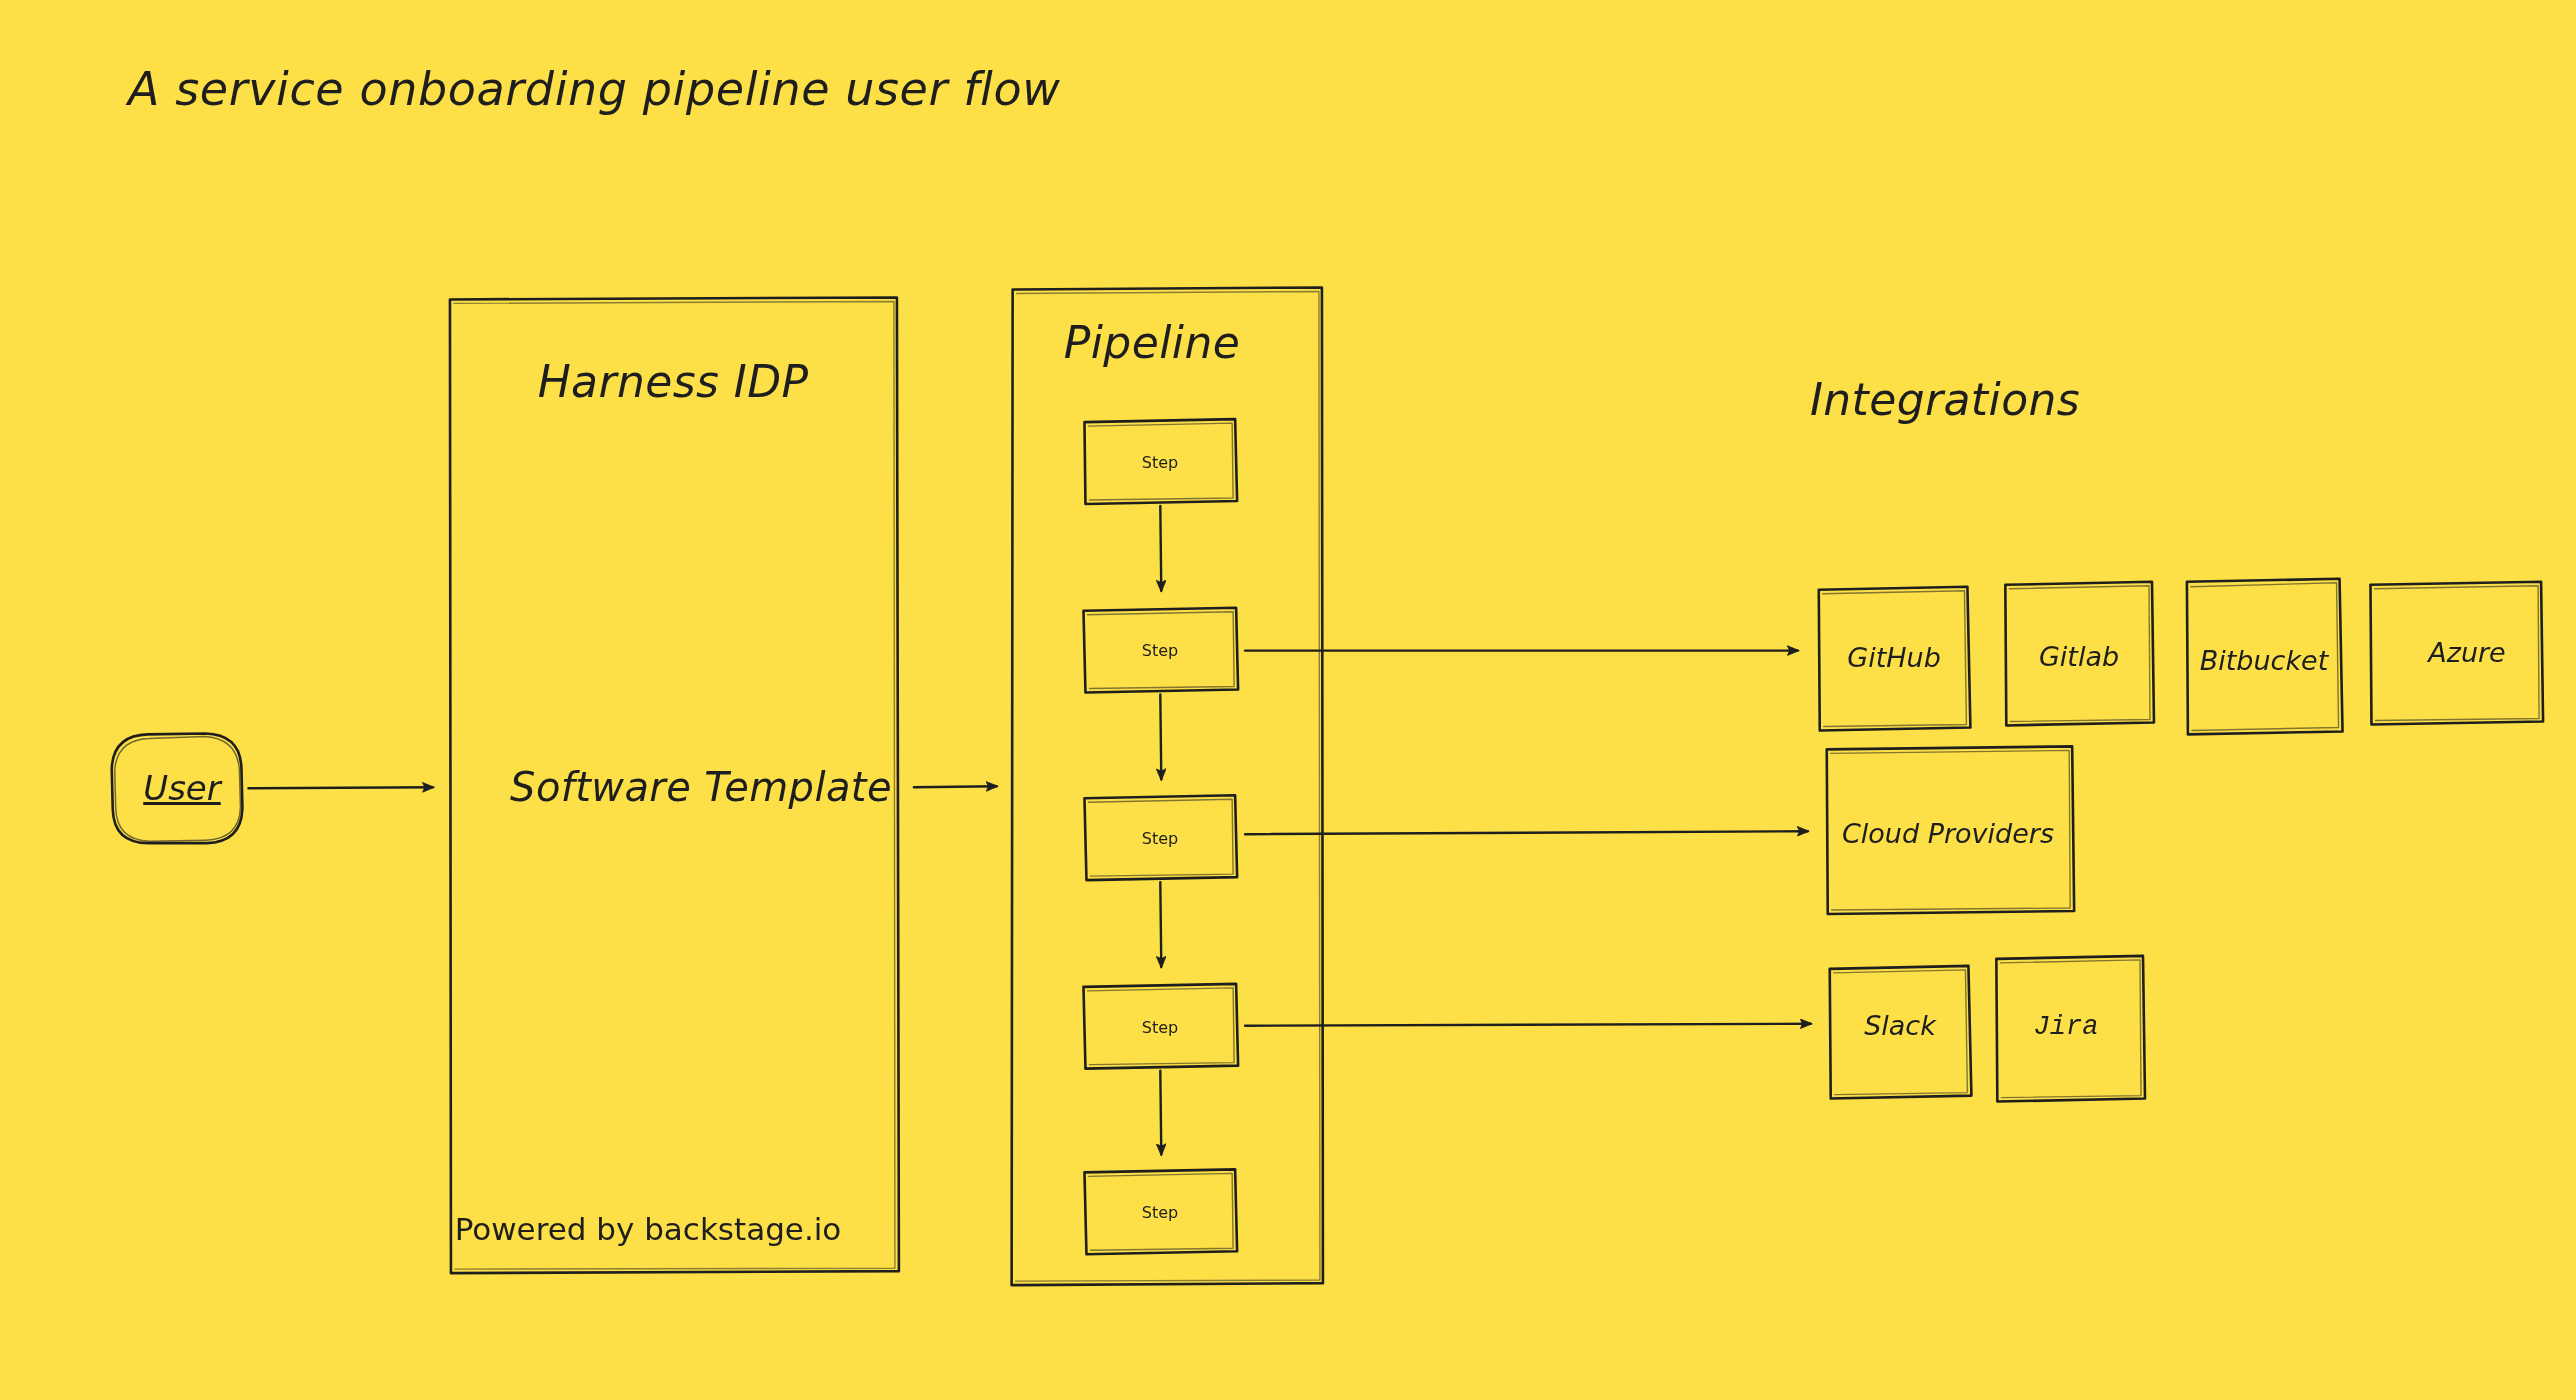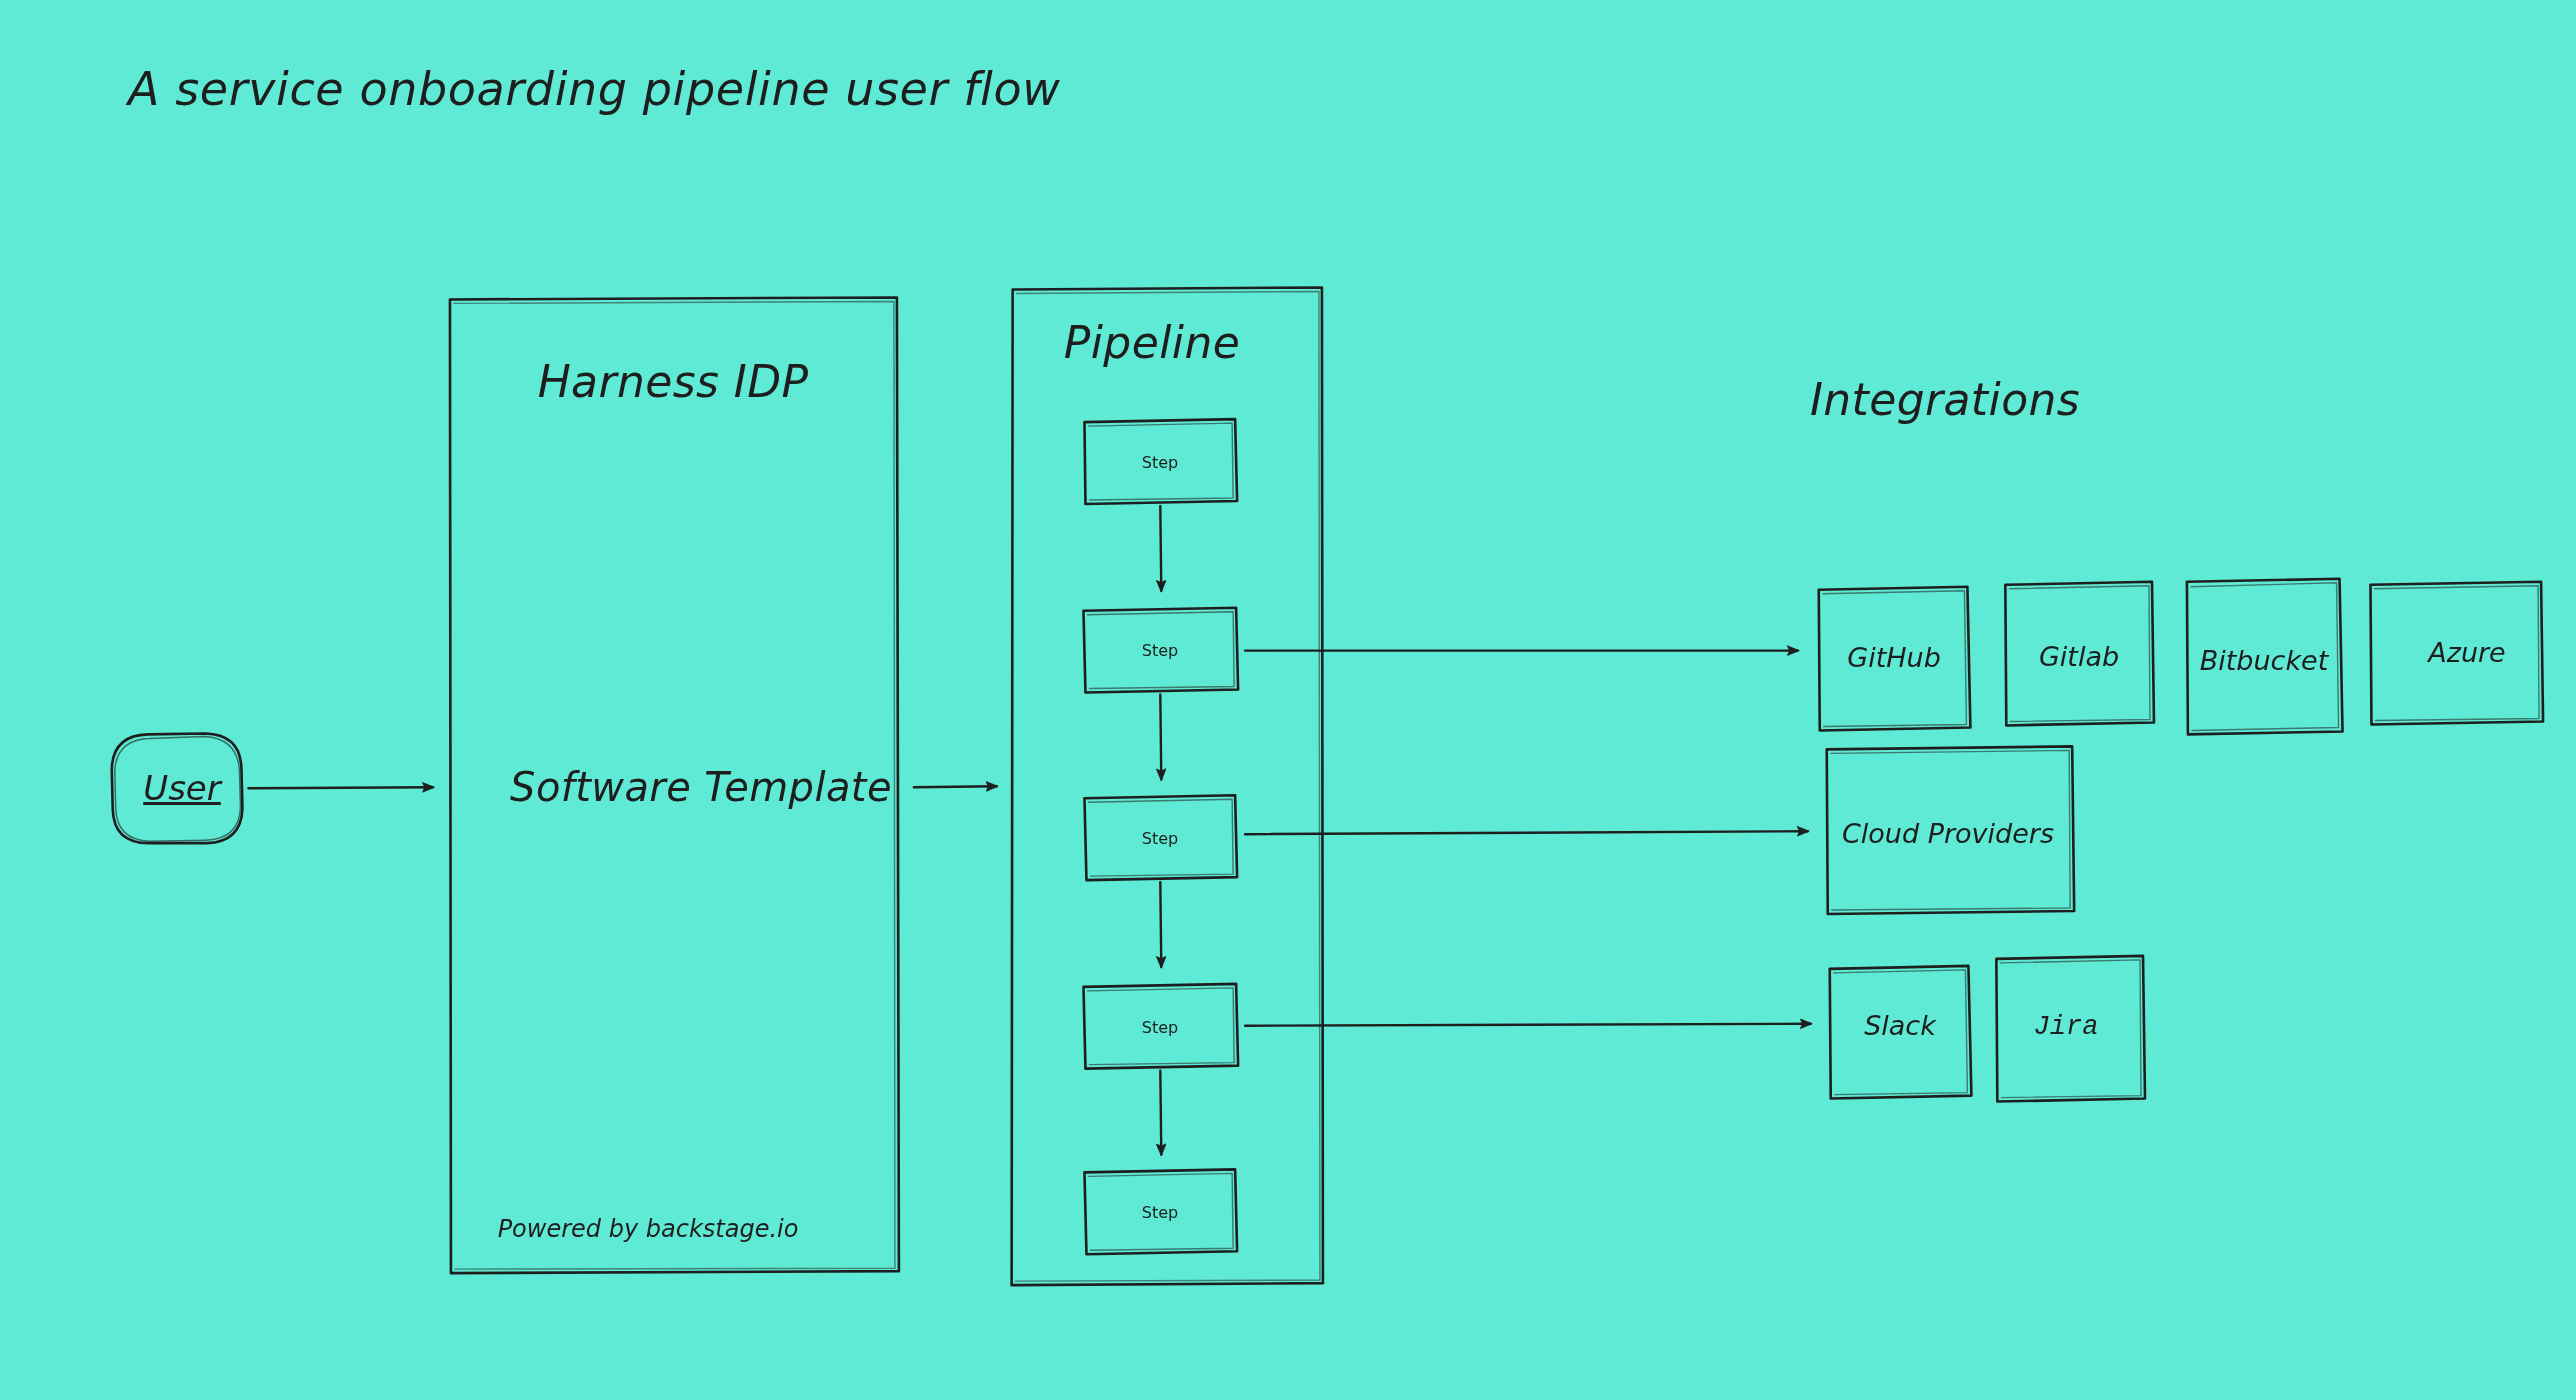--- a/index.html
+++ b/index.html
@@ -11,21 +11,21 @@
   body {
     width: 2576px;
     height: 1401px;
     overflow: hidden;
     font-family: "DejaVu Sans", sans-serif;
   }
   #canvas {
     position: relative;
     width: 2576px;
     height: 1401px;
-    background: #5eead4;
+    background: #fde047;
   }
   #sketch {
     position: absolute;
     top: 0;
     left: 0;
     width: 2576px;
     height: 1401px;
   }
   .lbl {
     position: absolute;
@@ -59,22 +59,21 @@
     font-style: italic;
   }
   .step-label {
     font-size: 16px;
   }
   .integration-label {
     font-size: 27px;
     font-style: italic;
   }
   .footnote {
-    font-size: 24px;
-    font-style: italic;
+    font-size: 31px;
   }
 </style>
 </head>
 <body>
 
 <div id="canvas">
 
   <svg id="sketch" viewBox="0 0 2582 1404" xmlns="http://www.w3.org/2000/svg" fill="none" stroke="#1e1e1e" stroke-linecap="round" stroke-linejoin="round">
     <defs>
       <marker id="ah" markerWidth="14" markerHeight="14" refX="11" refY="5.2" orient="auto" markerUnits="userSpaceOnUse">

